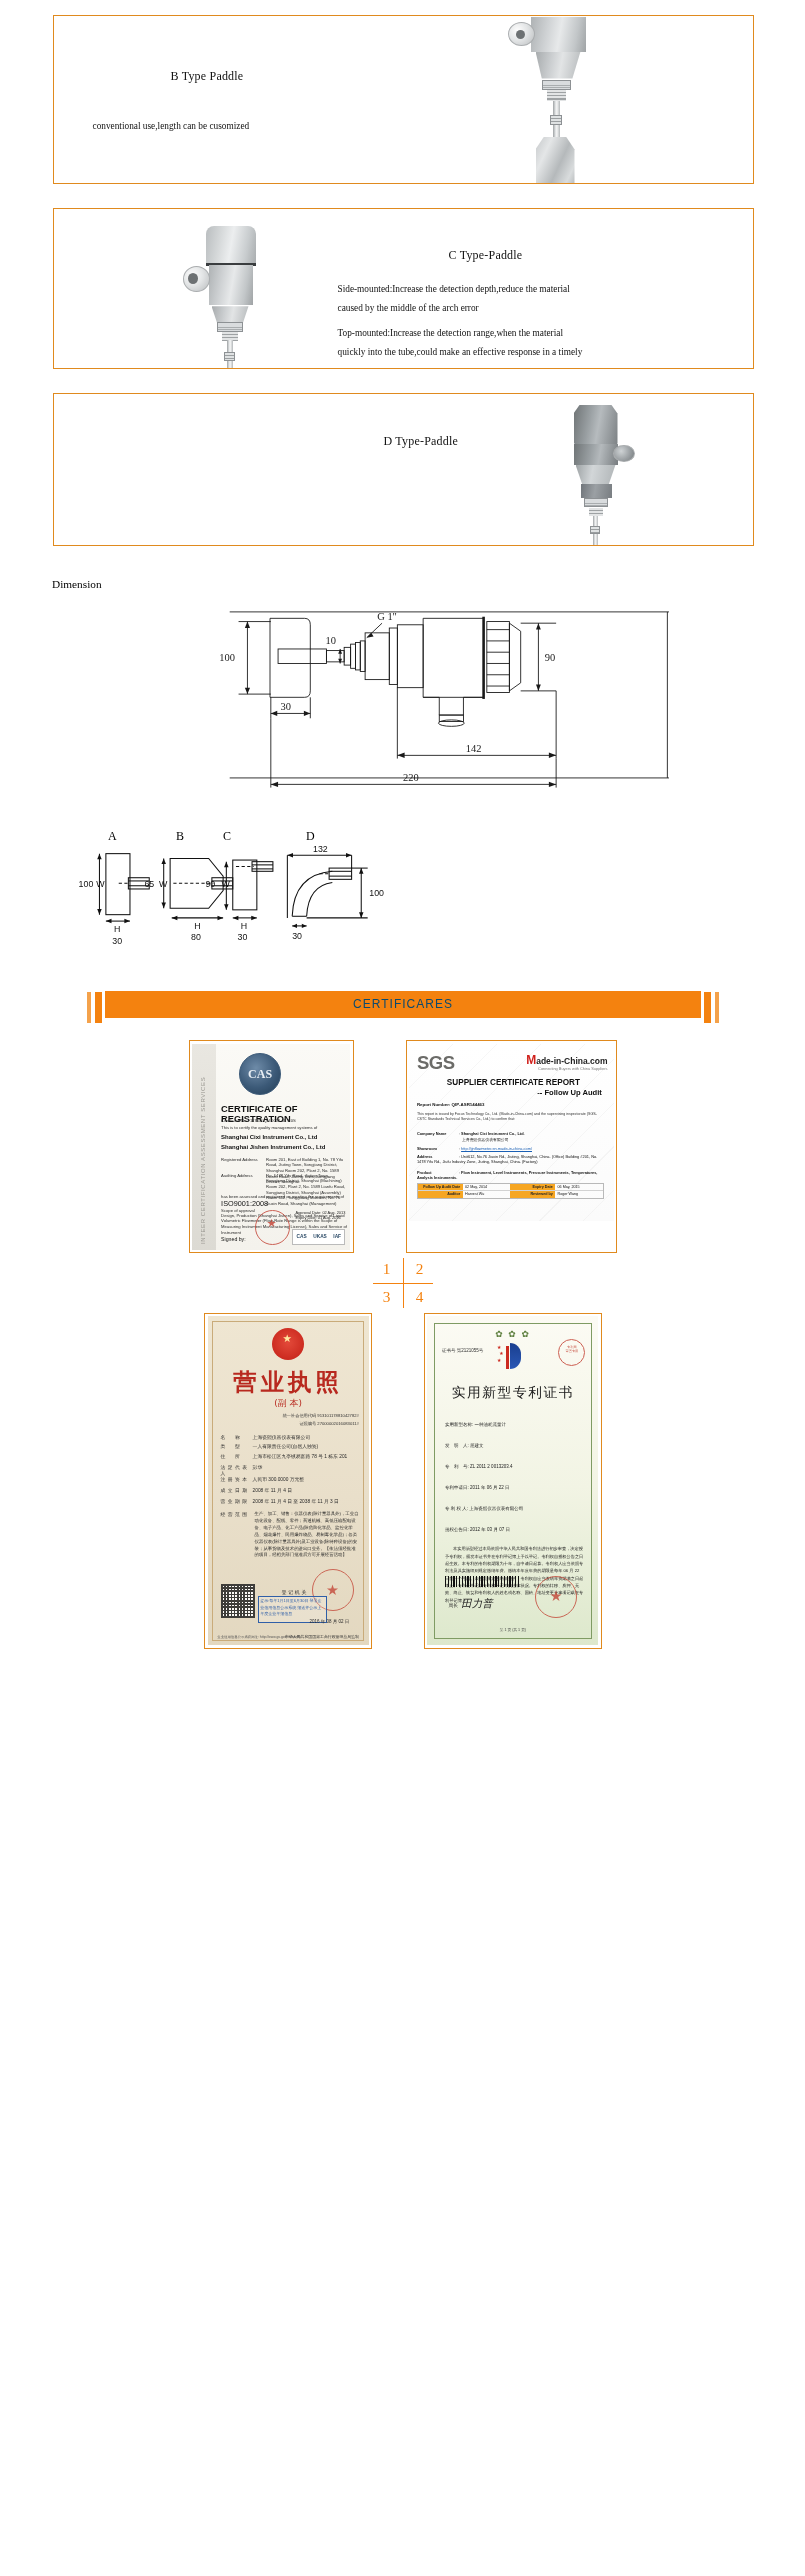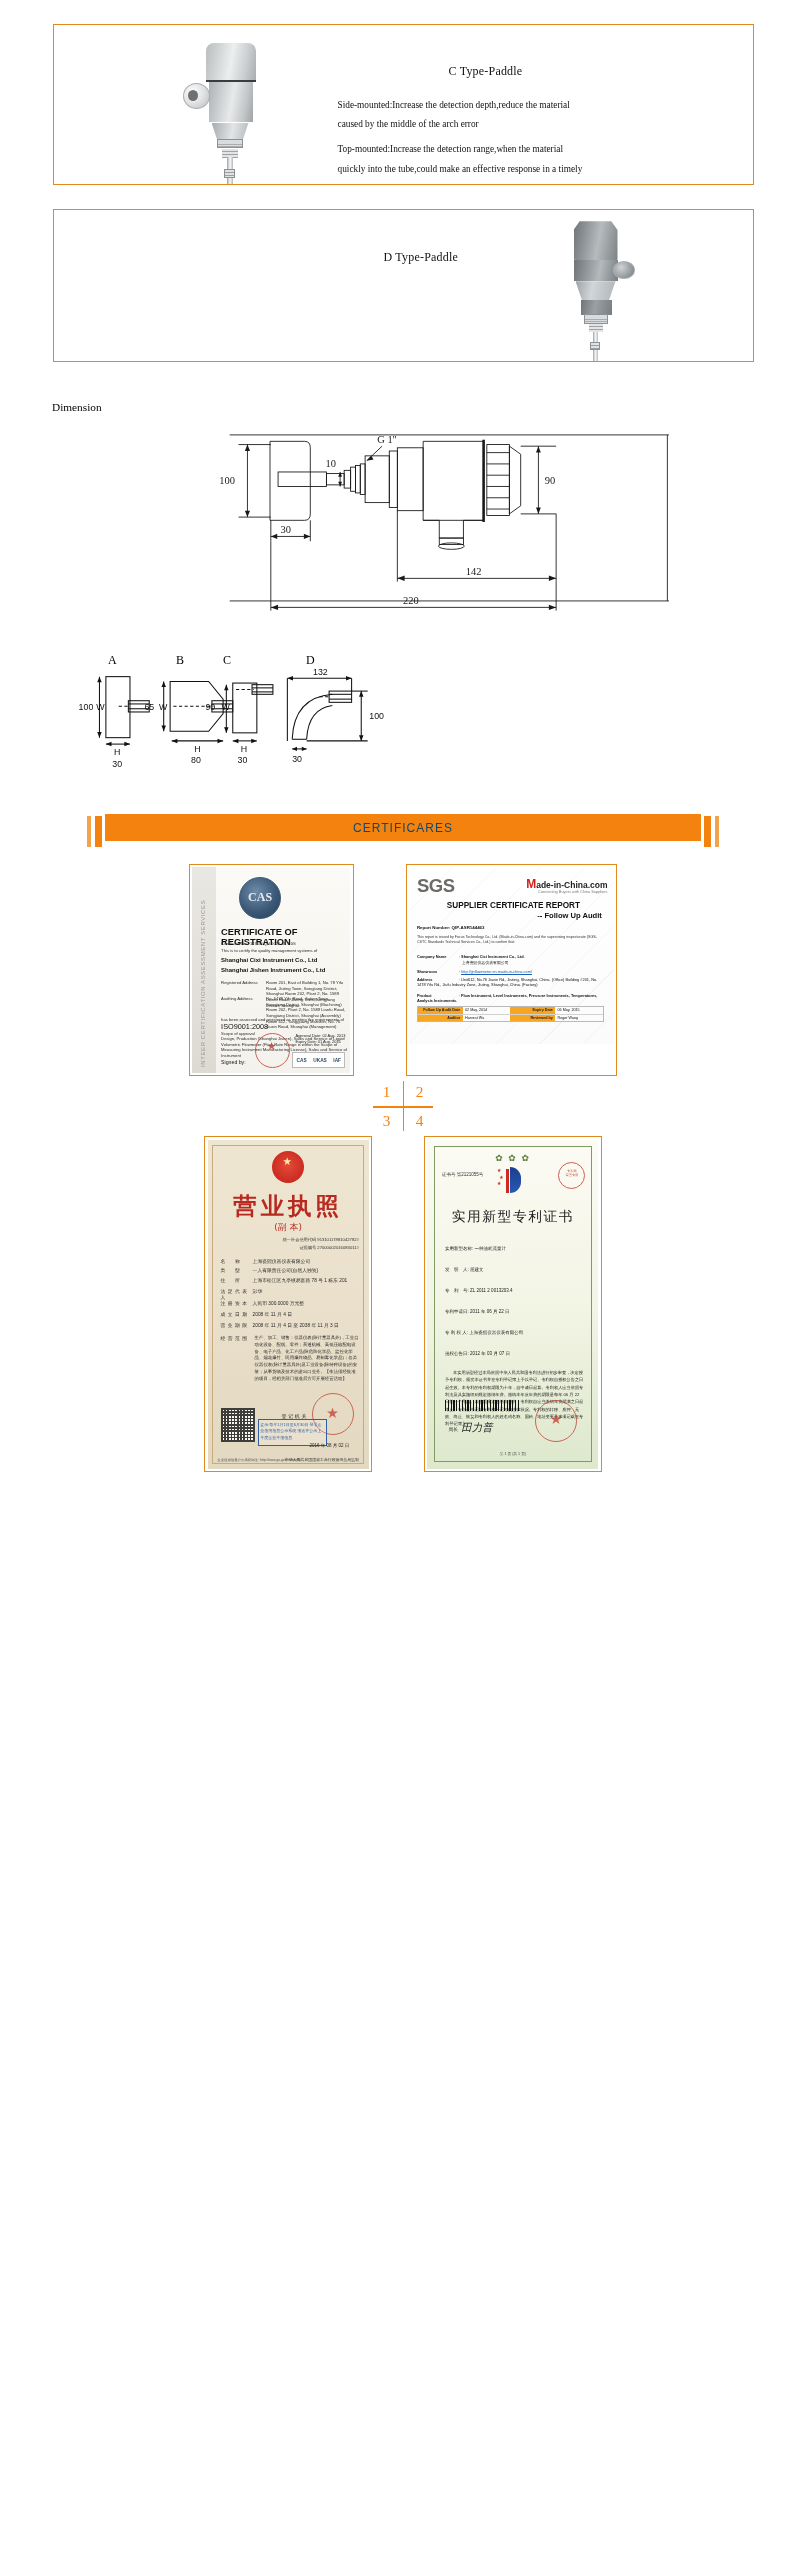--- a/index.html
+++ b/index.html
@@ -88,21 +88,21 @@
     position: absolute;
     background: repeating-linear-gradient(to bottom,#dfe2e3 0 1.6px,#9b9fa1 1.6px 3.2px);
     border: 0.8px solid #8d9194;
   }
   .dev-blade {
     position: absolute;
     background: linear-gradient(115deg,#c6c9cb 0%,#e4e6e7 25%,#b5b9bb 55%,#d9dcdd 78%,#a6aaac 100%);
   }
 
   
-  .dim-wrap { position: relative; width: 806px; height: 266px; margin-top: 31px; text-align: right; }
+  .dim-wrap { position: relative; width: 806px; height: 266px; margin-top: 24px; text-align: right; }
   .dim-label {
     position: absolute;
     left: 52px; top: 8px;
     font-size: 11.3px;
     font-family: "Liberation Serif", serif;
   }
   .variants-wrap { position: relative; width: 806px; height: 113px; }
   .variant-letter {
     position: absolute;
     font-size: 12px;
@@ -388,20 +388,39 @@
     border-radius: 50%; border: 1.6px solid #c0392b; opacity: .75;
   }
   .pat-stamp:after { content:"★"; position:absolute; left:13px; top:10.5px; color:#c0392b; font-size:14.5px; }
   .pat-foot { position: absolute; left: 0; right: 0; bottom: 13px; text-align: center; font-size: 3.7px; color: #444; }
 </style>
 </head>
 <body>
 
 <div class="page">
 
+  <div class="panel panel-b">
+    <div class="panel-title" style="left:117px; top:53px;">B Type Paddle</div>
+    <div class="panel-desc" style="left:39px; top:101px;">conventional use,length can be cusomized</div>
+
+    <div class="device" style="left:435px; top:-42px; width:129px; height:234px;">
+      <div class="dev-cap" style="left:42px; top:0px;  width:55px; height:42px;"></div>
+      <div class="dev-ring" style="left:42px; top:40px; width:55px; height:2.4px;"></div>
+      <div class="dev-body" style="left:42px; top:43px; width:55px; height:35px;"></div>
+      <div class="dev-gland" style="left:19.3px; top:48px; width:27px; height:24px;"></div>
+      <div class="dev-gland-hole" style="left:27px; top:56px; width:9.7px; height:9.7px;"></div>
+      <div class="dev-taper" style="left:47px; top:78px; width:45px; height:27px; clip-path: polygon(0 0,100% 0,82% 100%,14% 100%);"></div>
+      <div class="dev-nut" style="left:53px; top:106px; width:29px; height:10.5px;"></div>
+      <div class="dev-thread" style="left:58px; top:116px; width:19.3px; height:11.3px;"></div>
+      <div class="dev-shaft" style="left:64px; top:127px; width:7.3px; height:17.7px;"></div>
+      <div class="dev-coupler" style="left:61px; top:141px; width:12px; height:10.5px;"></div>
+      <div class="dev-shaft" style="left:64px; top:151px; width:7.3px; height:17.7px;"></div>
+      <div class="dev-blade" style="left:47px; top:163px; width:39px; height:58px; clip-path: polygon(22% 0,78% 0,100% 22%,100% 100%,0 100%,0 22%);"></div>
+    </div>
+  </div>
 
   <div class="panel panel-c">
     <div class="panel-title" style="left:395px; top:39px;">C Type-Paddle</div>
     <div class="panel-desc" style="left:284px; top:71px; width:387px;">
       <div>Side-mounted:Increase the detection depth,reduce the material</div>
       <div>caused by the middle of the arch error</div>
       <div style="height:6.4px"></div>
       <div>Top-mounted:Increase the detection range,when the material</div>
       <div>quickly into the tube,could make an effective response in a timely</div>
       <div>manner</div>

